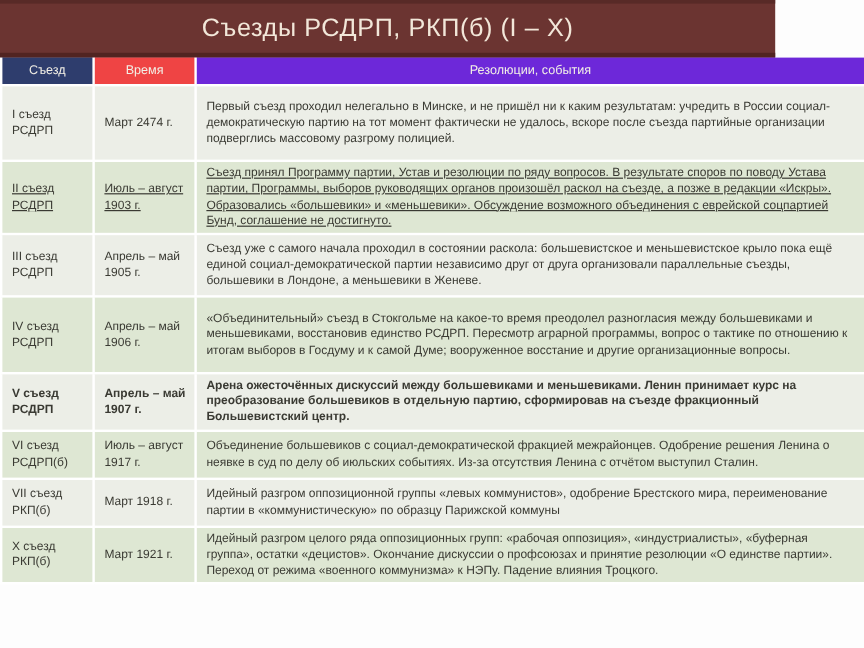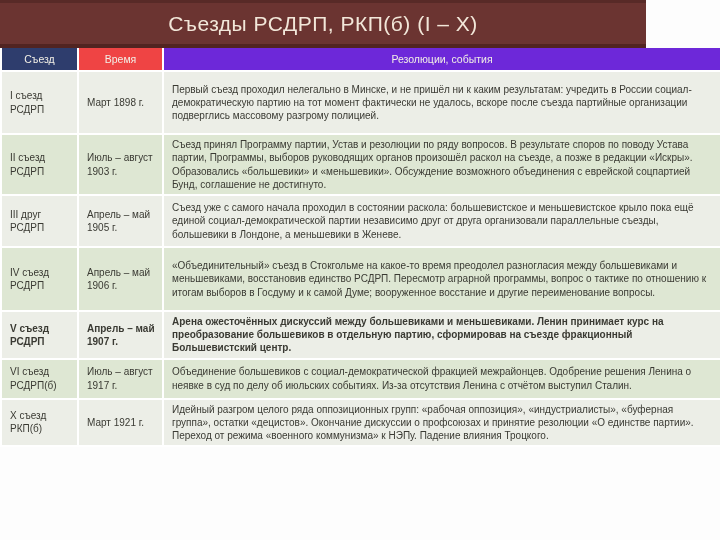--- a/index.html
+++ b/index.html
@@ -59,21 +59,21 @@
     color: #3a3a33;
     vertical-align: middle;
     padding: 3px 6px 3px 8px;
     border: 2px solid #ffffff;
   }
   td.events { padding-right: 10px; margin-top: 13px; }
   tbody tr:nth-child(odd)  td { background: #eceee7; }
   tbody tr:nth-child(even) td { background: #dee7d3; }
 
   tbody tr:nth-child(1)  td { height: 55px; }
-  tbody tr:nth-child(2)  td { height: 53px; }
+  tbody tr:nth-child(2)  td { height: 53px; text-decoration: underline; }
   tbody tr:nth-child(3)  td { height: 44px; }
   tbody tr:nth-child(4)  td { height: 56px; }
   tbody tr:nth-child(5)  td { height: 33px; font-weight: bold; }
   tbody tr:nth-child(6)  td { height: 32px; }
   tbody tr:nth-child(7)  td { height: 32px; }
   tbody tr:nth-child(8)  td { height: 23px; }
   tbody tr:nth-child(9)  td { height: 32px; }
   tbody tr:nth-child(10) td { height: 45px; }
 </style>
 </head>
@@ -94,49 +94,54 @@
     <thead>
       <tr>
         <th class="h-congress">Съезд</th>
         <th class="h-time">Время</th>
         <th class="h-events">Резолюции, события</th>
       </tr>
     </thead>
     <tbody>
       <tr>
         <td class="congress">I съезд РСДРП</td>
-        <td class="time">Март 1898 г.</td>
+        <td class="time">Март 2474 г.</td>
         <td class="events">Первый съезд проходил нелегально в Минске, и не пришёл ни к каким результатам: учредить в России социал-демократическую партию на тот момент фактически не удалось, вскоре после съезда партийные организации подверглись массовому разгрому полицией.</td>
       </tr>
       <tr>
         <td class="congress">II съезд РСДРП</td>
         <td class="time">Июль – август 1903 г.</td>
         <td class="events">Съезд принял Программу партии, Устав и резолюции по ряду вопросов. В результате споров по поводу Устава партии, Программы, выборов руководящих органов произошёл раскол на съезде, а позже в редакции «Искры». Образовались «большевики» и «меньшевики». Обсуждение возможного объединения с еврейской соцпартией Бунд, соглашение не достигнуто.</td>
       </tr>
       <tr>
-        <td class="congress">III друг РСДРП</td>
+        <td class="congress">III съезд РСДРП</td>
         <td class="time">Апрель – май 1905 г.</td>
         <td class="events">Съезд уже с самого начала проходил в состоянии раскола: большевистское и меньшевистское крыло пока ещё единой социал-демократической партии независимо друг от друга организовали параллельные съезды, большевики в Лондоне, а меньшевики в Женеве.</td>
       </tr>
       <tr>
         <td class="congress">IV съезд РСДРП</td>
         <td class="time">Апрель – май 1906 г.</td>
-        <td class="events">«Объединительный» съезд в Стокгольме на какое-то время преодолел разногласия между большевиками и меньшевиками, восстановив единство РСДРП. Пересмотр аграрной программы, вопрос о тактике по отношению к итогам выборов в Госдуму и к самой Думе; вооруженное восстание и другие переименование вопросы.</td>
+        <td class="events">«Объединительный» съезд в Стокгольме на какое-то время преодолел разногласия между большевиками и меньшевиками, восстановив единство РСДРП. Пересмотр аграрной программы, вопрос о тактике по отношению к итогам выборов в Госдуму и к самой Думе; вооруженное восстание и другие организационные вопросы.</td>
       </tr>
       <tr>
         <td class="congress">V съезд РСДРП</td>
         <td class="time">Апрель – май 1907 г.</td>
         <td class="events">Арена ожесточённых дискуссий между большевиками и меньшевиками. Ленин принимает курс на преобразование большевиков в отдельную партию, сформировав на съезде фракционный Большевистский центр.</td>
       </tr>
       <tr>
         <td class="congress">VI съезд РСДРП(б)</td>
         <td class="time">Июль – август 1917 г.</td>
         <td class="events">Объединение большевиков с социал-демократической фракцией межрайонцев. Одобрение решения Ленина о неявке в суд по делу об июльских событиях. Из-за отсутствия Ленина с отчётом выступил Сталин.</td>
       </tr>
       <tr>
+        <td class="congress">VII съезд РКП(б)</td>
+        <td class="time">Март 1918 г.</td>
+        <td class="events">Идейный разгром оппозиционной группы «левых коммунистов», одобрение Брестского мира, переименование партии в «коммунистическую» по образцу Парижской коммуны</td>
+      </tr>
+      <tr>
         <td class="congress">X съезд РКП(б)</td>
         <td class="time">Март 1921 г.</td>
         <td class="events">Идейный разгром целого ряда оппозиционных групп: «рабочая оппозиция», «индустриалисты», «буферная группа», остатки «децистов». Окончание дискуссии о профсоюзах и принятие резолюции «О единстве партии». Переход от режима «военного коммунизма» к НЭПу. Падение влияния Троцкого.</td>
       </tr>
     </tbody>
   </table>
 
 </div>
 
 </body></html>

